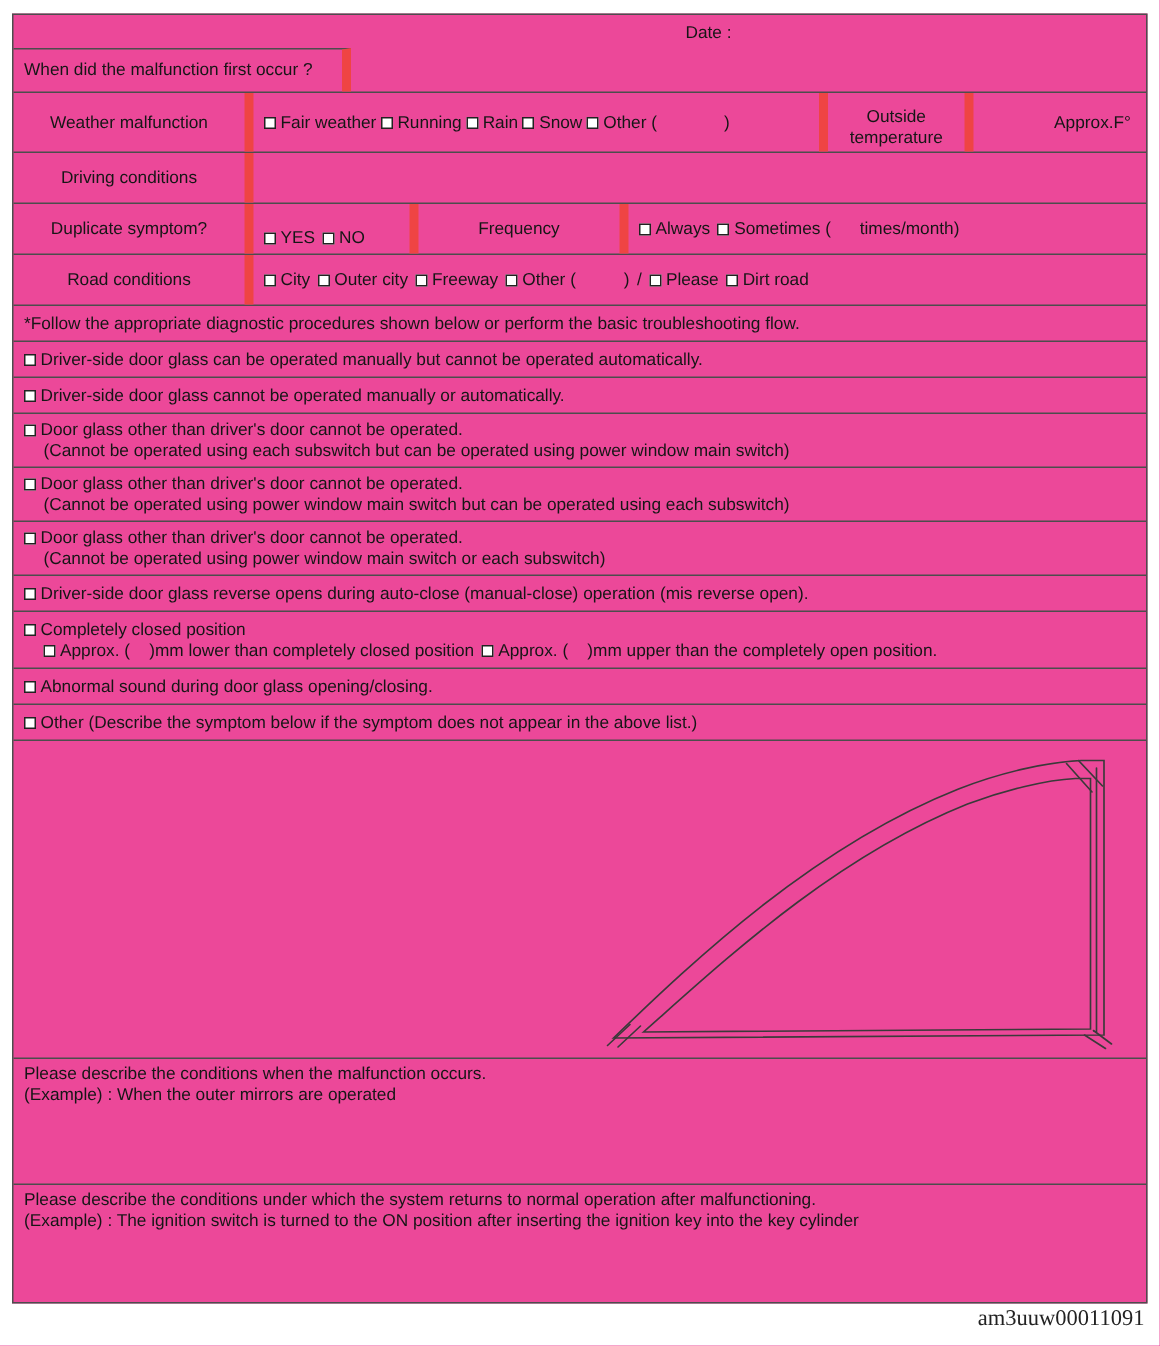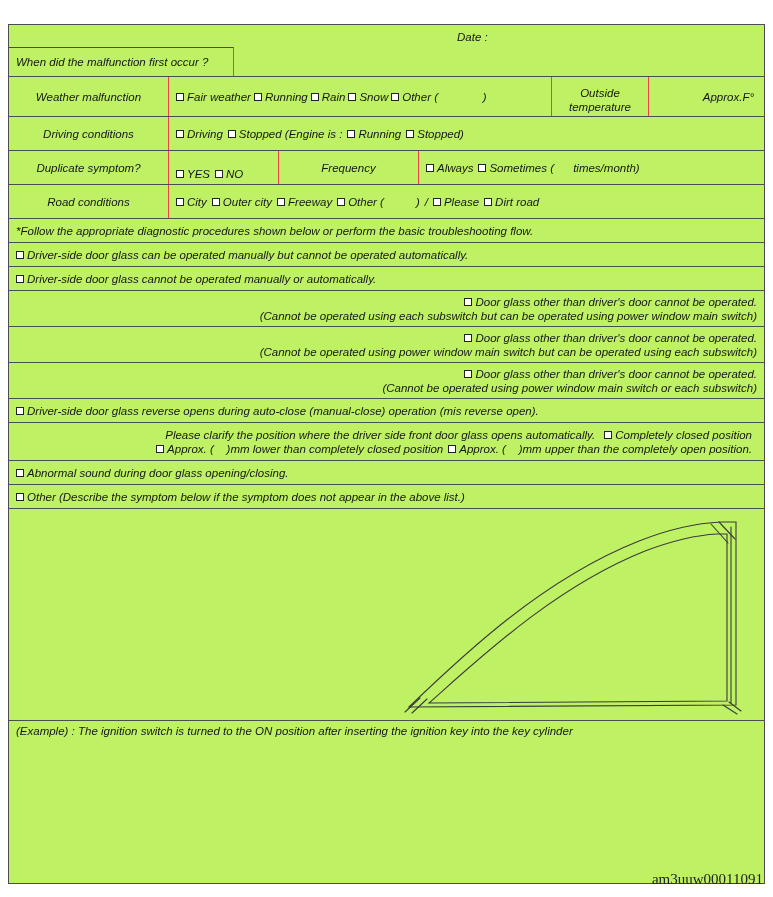--- a/index.html
+++ b/index.html
@@ -7,33 +7,32 @@
   body {
     position:relative;
     width:773px; height:897px;
     background:#ffffff;
     font-family:"Liberation Sans","DejaVu Sans",sans-serif;
     font-size:11.5px;
     line-height:14px;
     color:#161616;
   }
   .sheet {
-    position:absolute; left:8px; top:24px;
+    position:absolute; left:8px; top:9px;
     width:757px; height:860px;
     border:1px solid #4d4d4d;
-    background:#bef264;
-    font-style:italic;
+    background:#ec4899;
   }
   .row { display:flex; border-bottom:1px solid #4d4d4d; width:100%; }
   .row.last { border-bottom:none; }
   .cell { padding:3px 7px; display:flex; align-items:center; }
-  .br { border-right:1px solid #ef4444; }
+  .br { border-right:6px solid #ef4444; }
   .bt { border-top:1px solid #4d4d4d; }
   .grow { flex:1 1 auto; min-width:0; }
-  .col { flex-direction:column; align-items:flex-end; justify-content:center; }
+  .col { flex-direction:column; align-items:flex-start; justify-content:center; }
   .top { justify-content:flex-start; align-items:flex-start; }
 
   .h22{height:22px}.h30{height:30px}.h40{height:40px}.h34{height:34px}
   .h24{height:24px}.h36{height:36px}.h38{height:38px}
   .h212{height:212px}.h84{height:84px}.h78{height:78px}
 
   .label-cell { width:160px; flex:none; justify-content:center; text-align:center; }
   .first-label-cell { width:225px; flex:none; }
   .yesno-cell { width:110px; flex:none;align-items:flex-end; }
   .freq-cell { width:140px; flex:none; justify-content:center; }
@@ -98,26 +97,20 @@
     <div class="cell approx-cell">
       <span>Approx.</span>
       <span>F°</span>
     </div>
   </div>
 
   <div class="row h34">
     <div class="cell label-cell br">
       <span>Driving conditions</span>
     </div>
-    <div class="cell grow">
-      <span class="opt"><span class="cb"></span><span>Driving</span></span>
-      <span class="opt"><span class="cb"></span><span>Stopped (Engine is :</span></span>
-      <span class="opt"><span class="cb"></span><span>Running</span></span>
-      <span class="opt"><span class="cb"></span><span>Stopped)</span></span>
-    </div>
   </div>
 
   <div class="row h34">
     <div class="cell label-cell br">
       <span>Duplicate symptom?</span>
     </div>
     <div class="cell yesno-cell br">
       <span class="opt"><span class="cb"></span><span>YES</span></span>
       <span class="opt"><span class="cb"></span><span>NO</span></span>
     </div>
@@ -186,21 +179,20 @@
 
   <div class="row h24">
     <div class="cell grow">
       <span class="opt"><span class="cb"></span><span>Driver-side door glass reverse opens during auto-close (manual-close) operation (mis reverse open).</span></span>
     </div>
   </div>
 
   <div class="row h38">
     <div class="cell grow col">
       <span class="line">
-        <span class="gap-r">Please clarify the position where the driver side front door glass opens automatically.</span>
         <span class="opt"><span class="cb"></span><span>Completely closed position</span></span>
       </span>
       <span class="line indent">
         <span class="opt"><span class="cb"></span><span>Approx. (    )mm lower than completely closed position</span></span>
         <span class="opt"><span class="cb"></span><span>Approx. (    )mm upper than the completely open position.</span></span>
       </span>
     </div>
   </div>
 
   <div class="row h24">
@@ -226,22 +218,29 @@
           <path d="M 316 7 L 332 24"></path>
           <path d="M 2 197 L 17 183"></path>
           <path d="M 9 198 L 24 184"></path>
           <path d="M 320 190 L 334 199"></path>
           <path d="M 326 187 L 338 196"></path>
         </g>
       </svg>
     </div>
   </div>
 
+  <div class="row h84">
+    <div class="cell grow col top">
+      <span class="line">Please describe the conditions when the malfunction occurs.</span>
+      <span class="line">(Example) : When the outer mirrors are operated</span>
+    </div>
+  </div>
 
   <div class="row h78 last">
     <div class="cell grow col top">
+      <span class="line">Please describe the conditions under which the system returns to normal operation after malfunctioning.</span>
       <span class="line">(Example) : The ignition switch is turned to the ON position after inserting the ignition key into the key cylinder</span>
     </div>
   </div>
 
 </div>
 
 <div class="footer-code">am3uuw00011091</div>
 
 </body></html>

